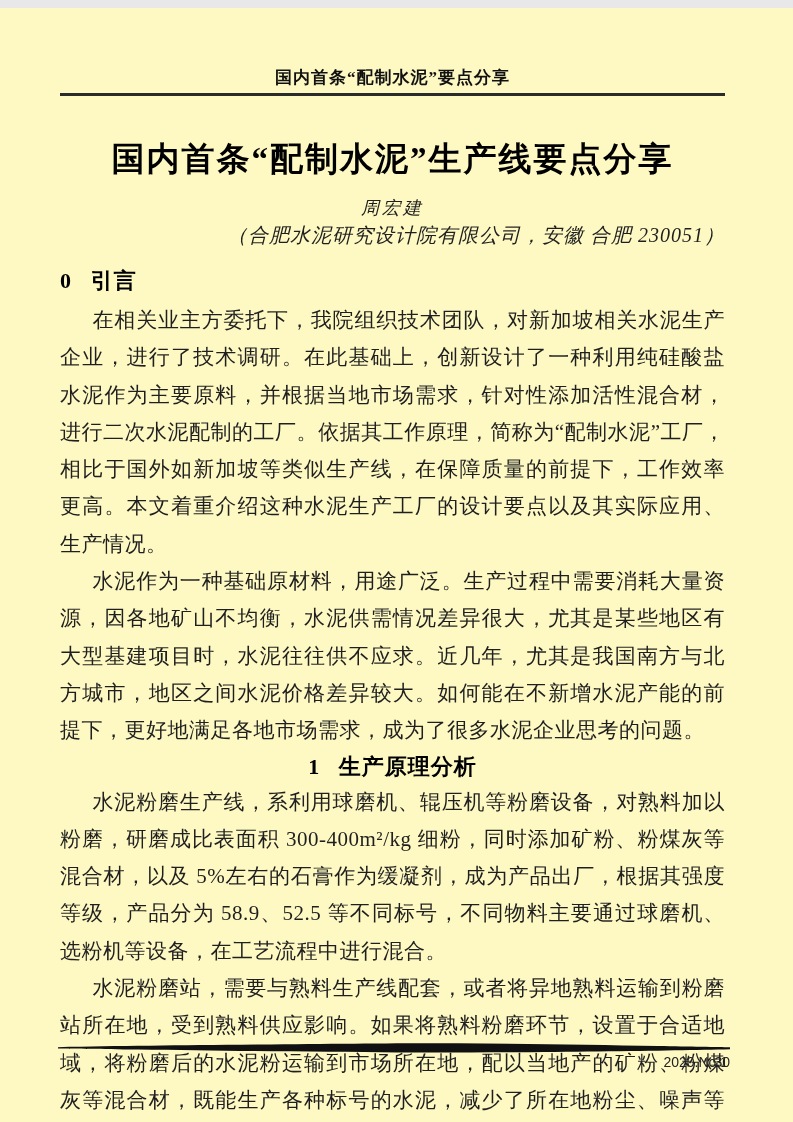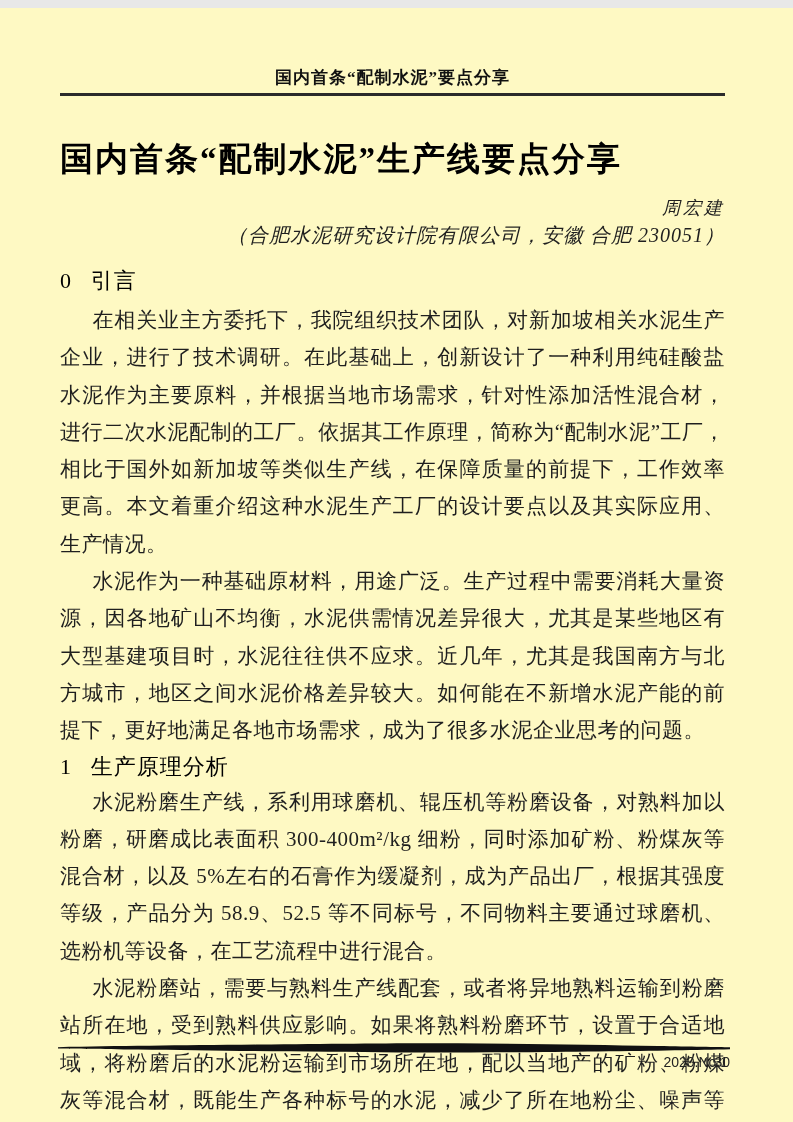--- a/index.html
+++ b/index.html
@@ -40,50 +40,50 @@
     position: absolute;
     top: 130px;
     left: 60px;
     width: 665px;
   }
   .article-title {
     margin: 0;
     font-size: 33px;
     line-height: 42px;
     font-weight: bold;
-    text-align: left;
+    text-align: center;
     letter-spacing: 2px;
     color: #000;
   }
   .author {
     margin-top: 16px;
     font-size: 18px;
     line-height: 24px;
-    text-align: right;
+    text-align: center;
     font-style: italic;
     letter-spacing: 3px;
   }
   .affiliation {
     margin-top: 2px;
     font-size: 20px;
     line-height: 26px;
     text-align: right;
     font-style: italic;
     letter-spacing: 1px;
   }
 
   .section-heading {
     margin: 18px 0 6px 0;
     font-size: 22px;
     line-height: 30px;
-    font-weight: normal;
+    font-weight: bold;
     color: #000;
     letter-spacing: 1px;
   }
-  .section-heading.second { margin: 2px 0 2px 0; }
+  .section-heading.second { margin: 2px 0 2px 0; text-align: center; }
   .section-heading .sec-label { margin-left: 0.85em; }
 
   .body-para {
     margin: 0;
     font-size: 21px;
     line-height: 37.3px;
     text-align: justify;
     text-indent: 1.55em;
     letter-spacing: 0.5px;
     color: #1f1f1f;

